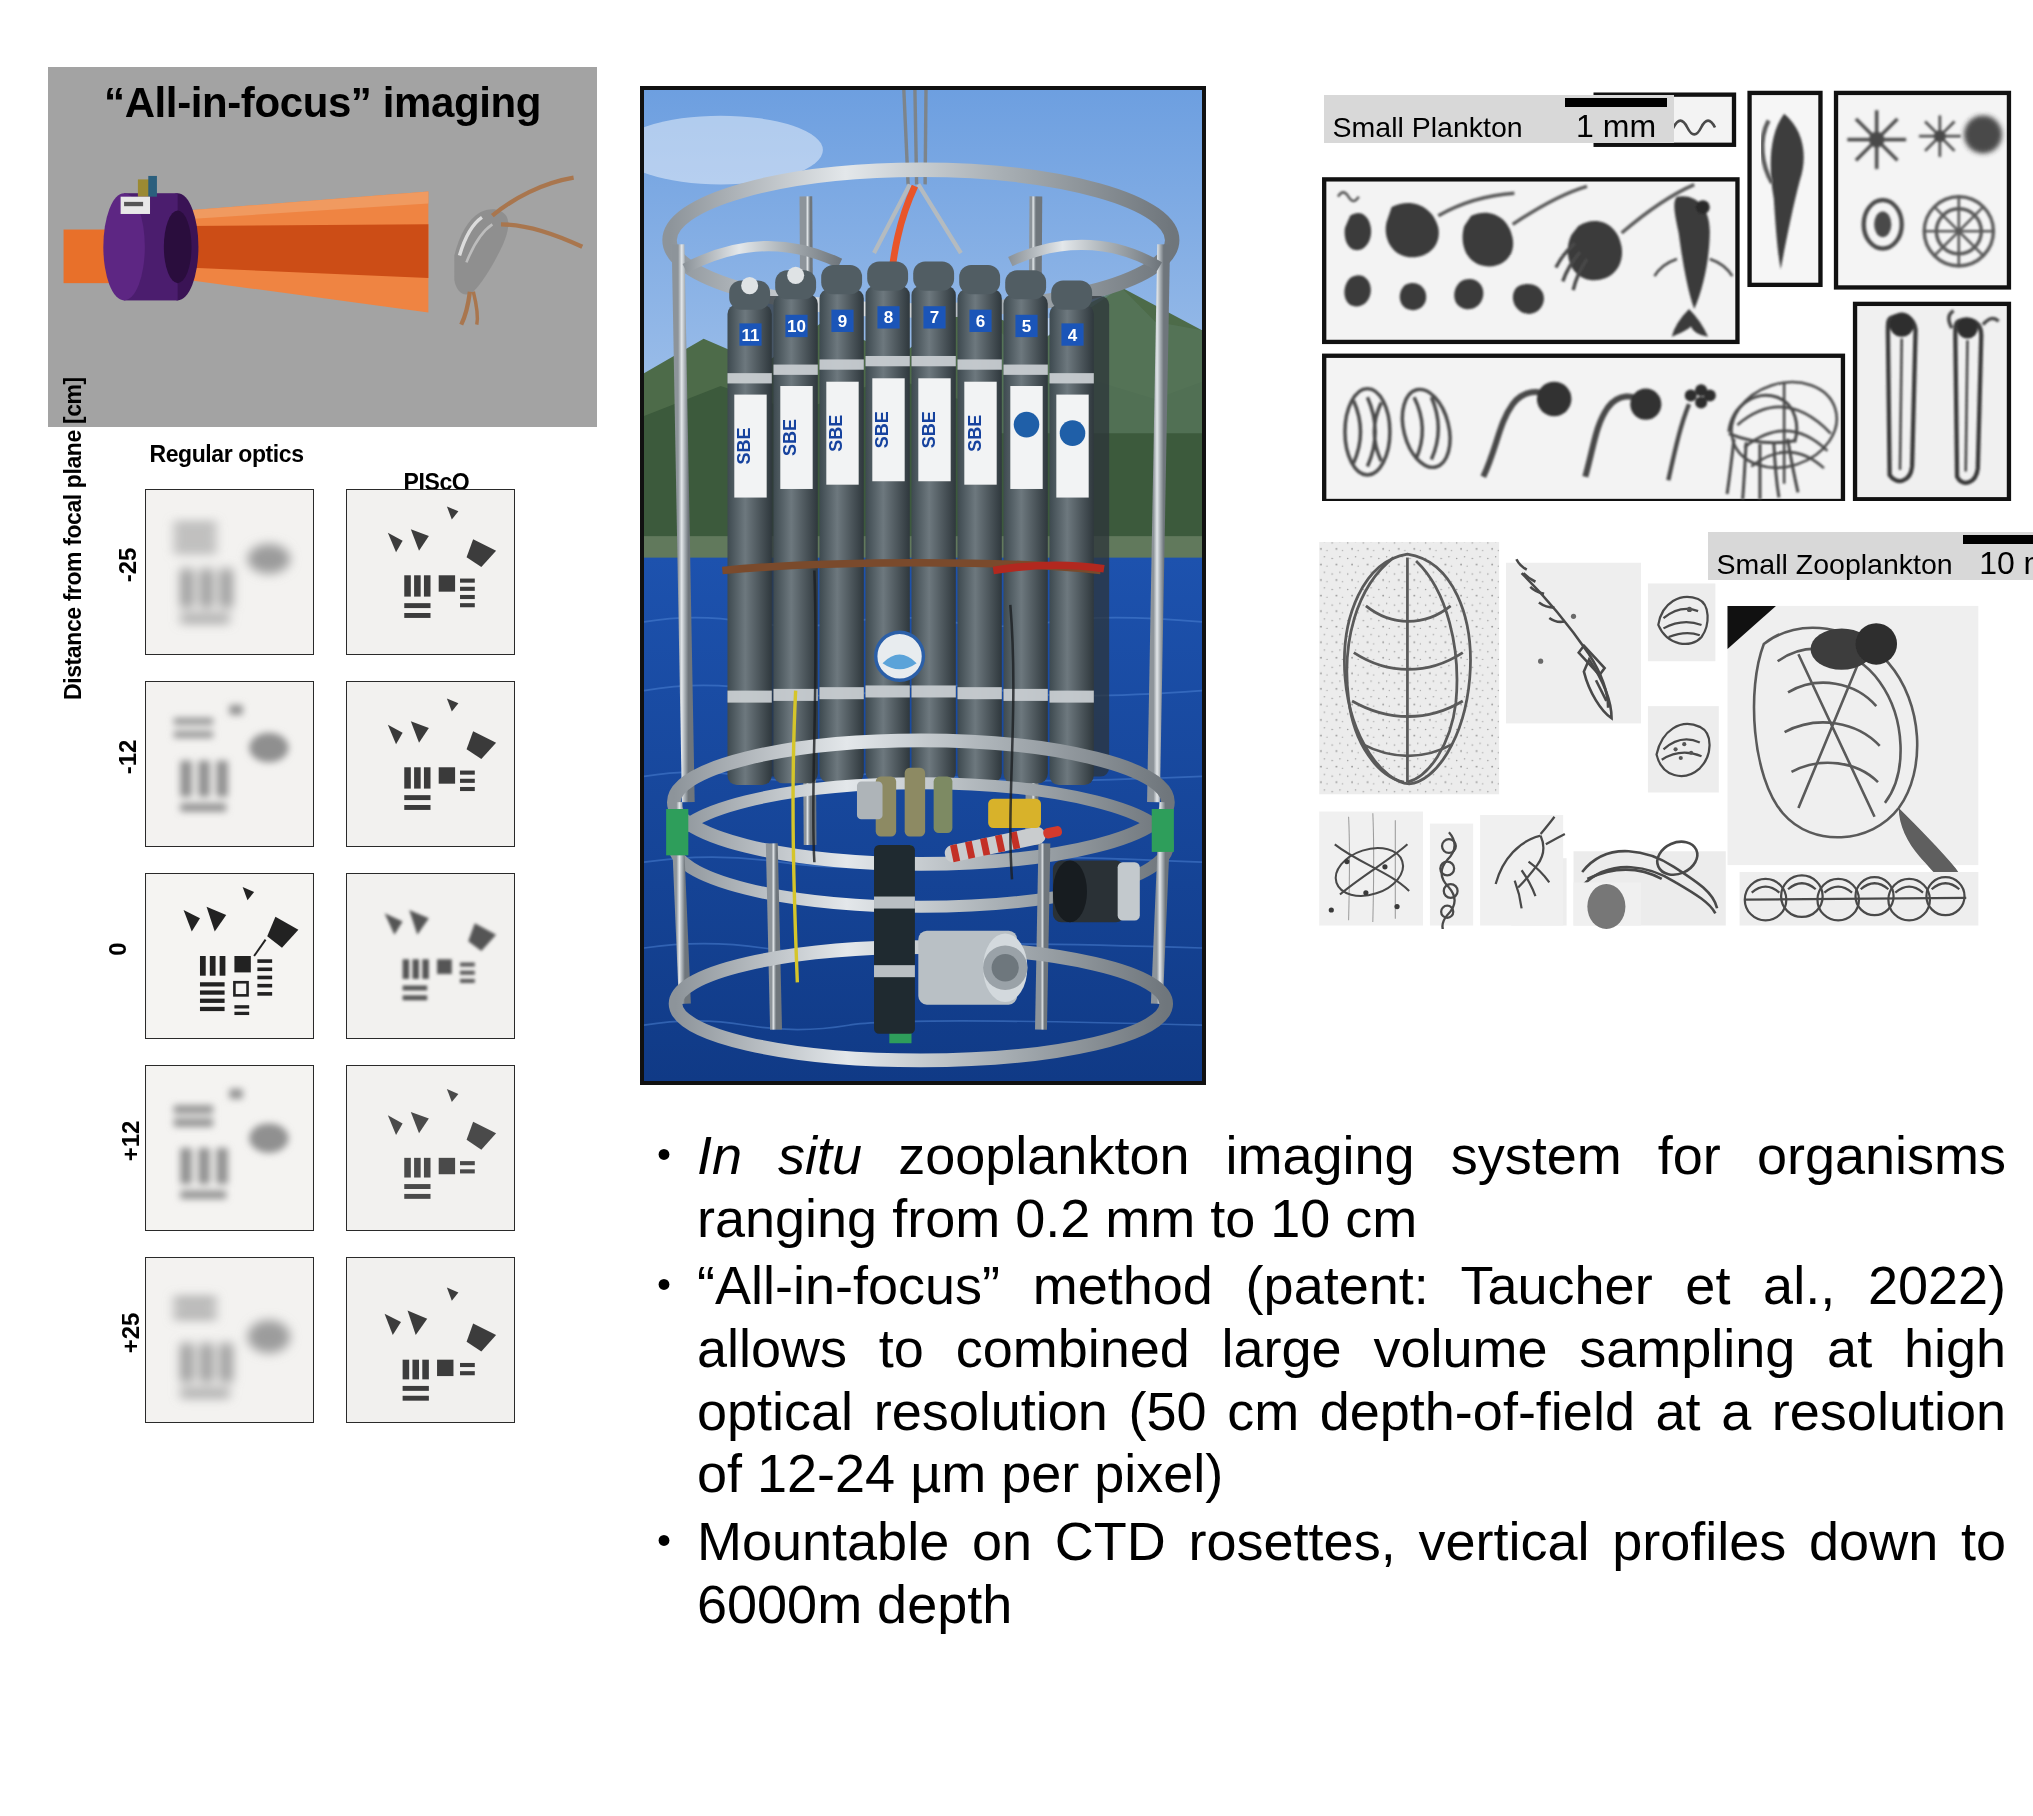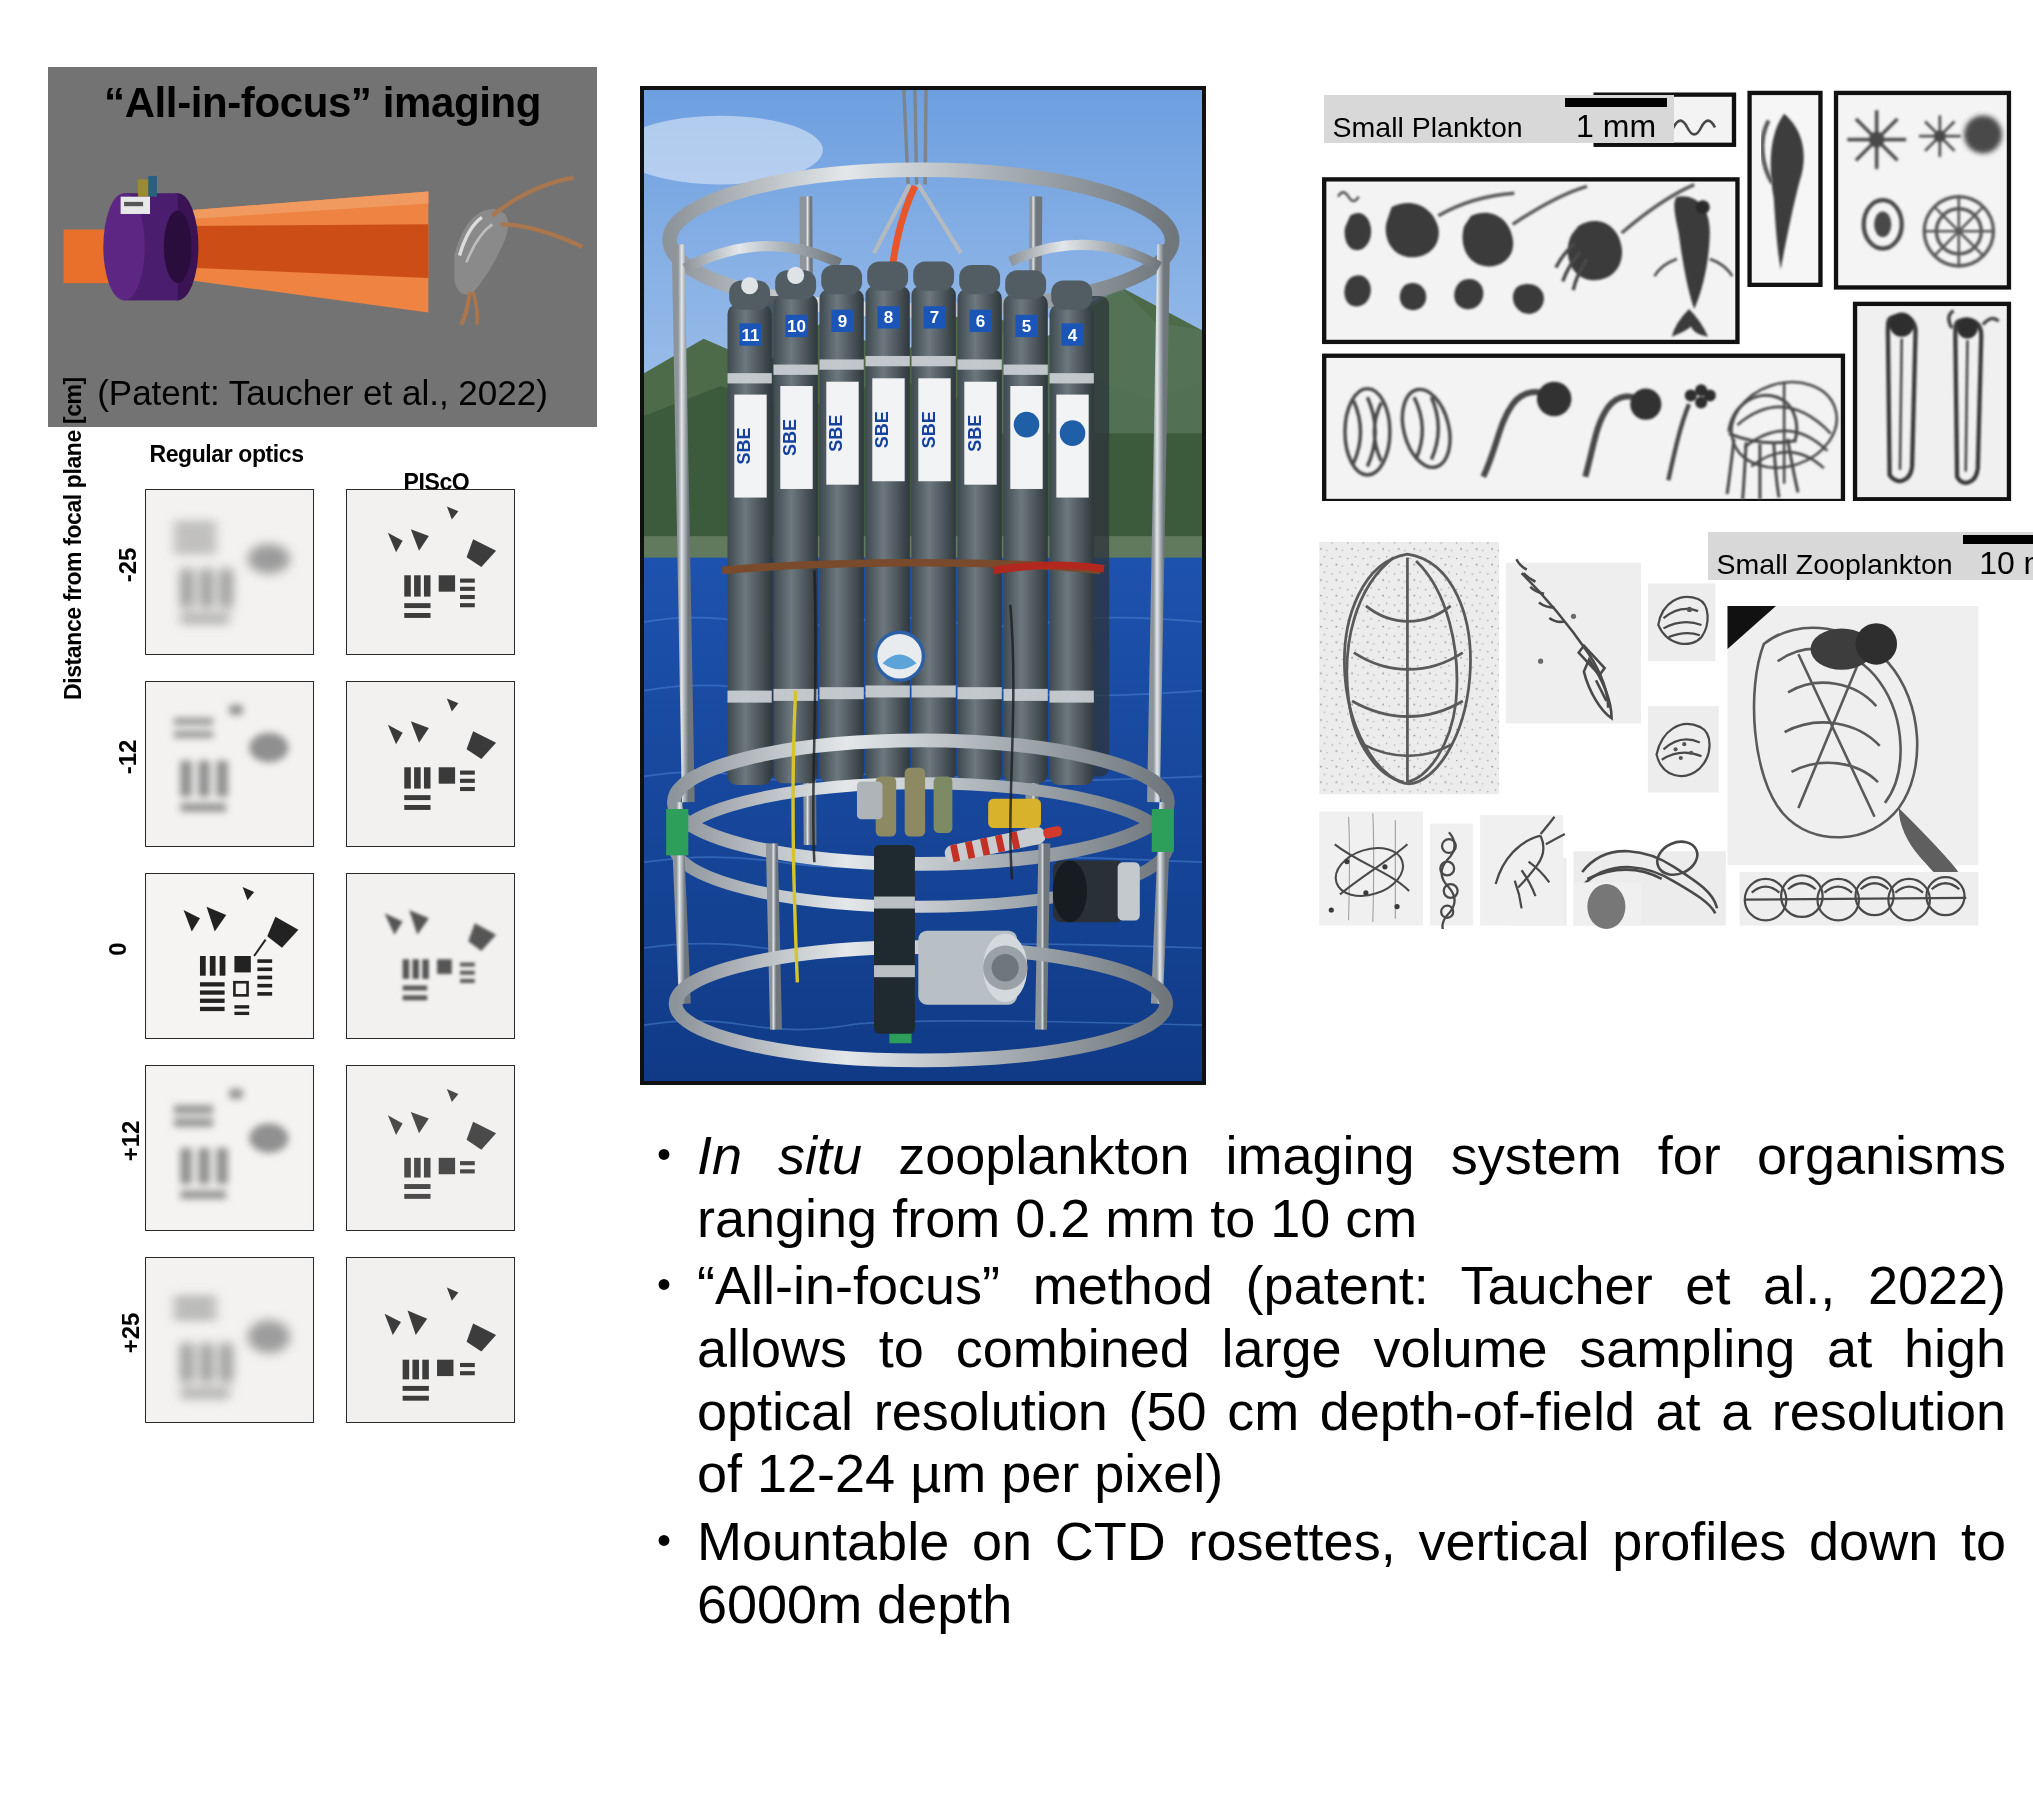--- a/index.html
+++ b/index.html
@@ -1,21 +1,21 @@
 <!DOCTYPE html>
 <html style="font-size:14px"><head>
 <meta charset="utf-8">
 <style>
   html,body{margin:0;padding:0;background:#fff;}
   body{width:2034px;height:1817px;position:relative;overflow:hidden;
        font-family:"Liberation Sans",sans-serif;color:#000;}
 
   
   #aif-panel{position:absolute;left:48px;top:67px;width:549px;height:360px;
-             background:#737373;box-sizing:border-box;}
+             background:#a3a3a3;box-sizing:border-box;}
   #aif-title{position:absolute;left:0;top:12px;width:100%;text-align:center;
              font-size:42px;font-weight:bold;letter-spacing:-0.4px;}
   #aif-caption{position:absolute;left:0;bottom:14px;width:100%;text-align:center;
                font-size:35px;}
   #aif-art{position:absolute;left:0;top:83px;width:100%;height:192px;}
 
   
   #grid-wrap{position:absolute;left:95px;top:441px;width:502px;height:1003px;}
   .col-head{position:absolute;top:0;font-size:23px;font-weight:bold;
             letter-spacing:-0.4px;text-align:center;}
@@ -100,21 +100,20 @@
 
         <path d="M46,16 C70,-4 104,-22 140,-28" stroke="#a9764e" stroke-width="5" fill="none"></path>
         <path d="M56,26 C84,26 116,36 150,52" stroke="#a9764e" stroke-width="5" fill="none"></path>
 
         <path d="M20,104 C18,120 14,134 10,142" stroke="#a9764e" stroke-width="5" fill="none"></path>
         <path d="M24,104 C28,120 30,132 28,142" stroke="#a9764e" stroke-width="4" fill="none"></path>
       </g>
     </svg>
   </div>
 
-  <div id="aif-caption">(Patent: Taucher et al., 2022)</div>
 </div>
 
 <div id="grid-wrap">
 
   <div class="col-head" id="head-reg">Regular optics</div>
   <div class="col-head" id="head-pis">PIScO</div>
 
   <div id="ylabel">Distance from focal plane [cm]</div>
 
   <div class="grid-row" style="top:48px">

